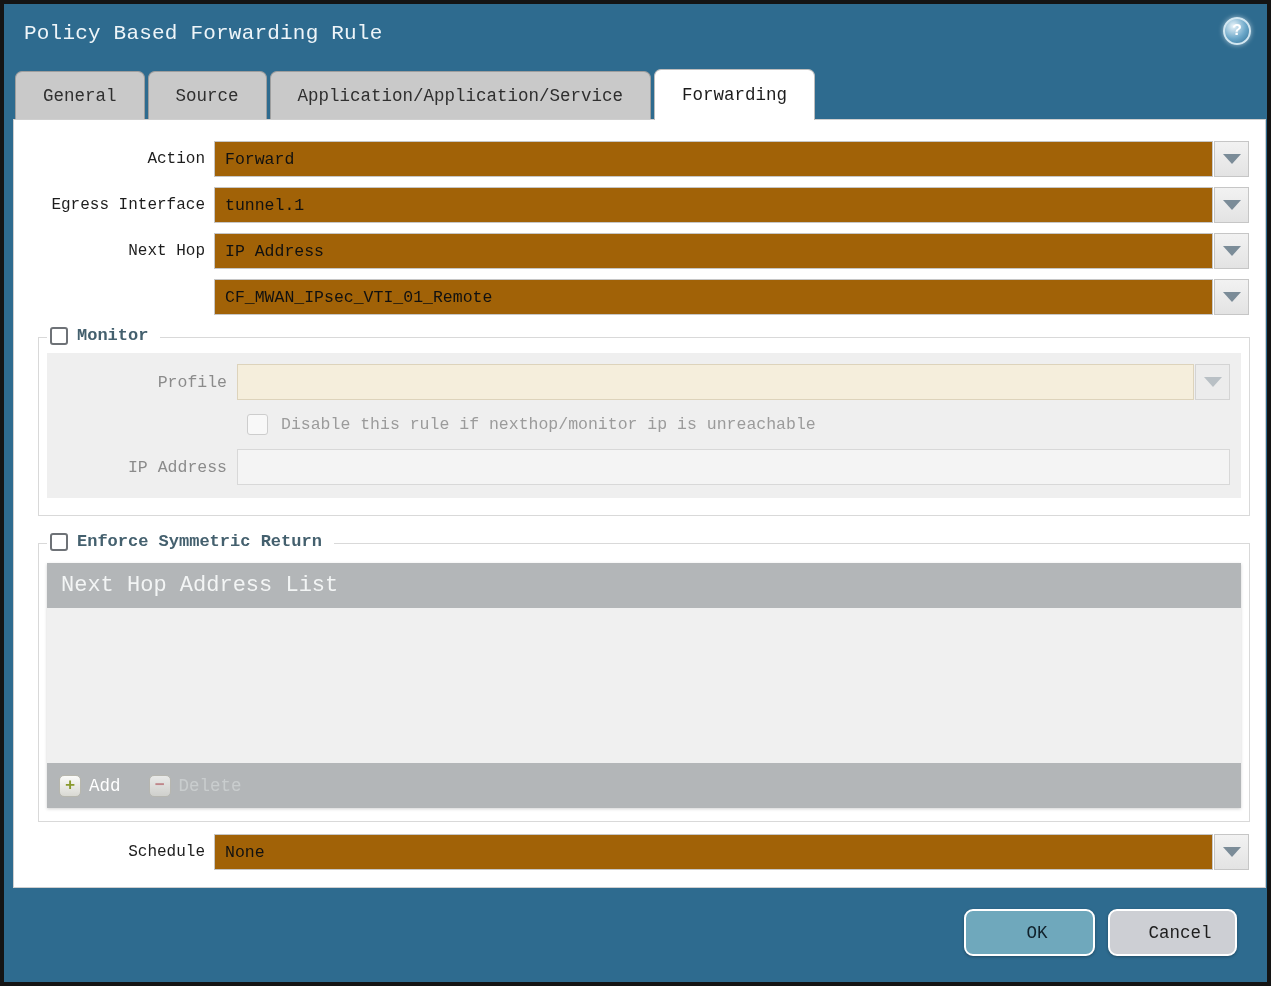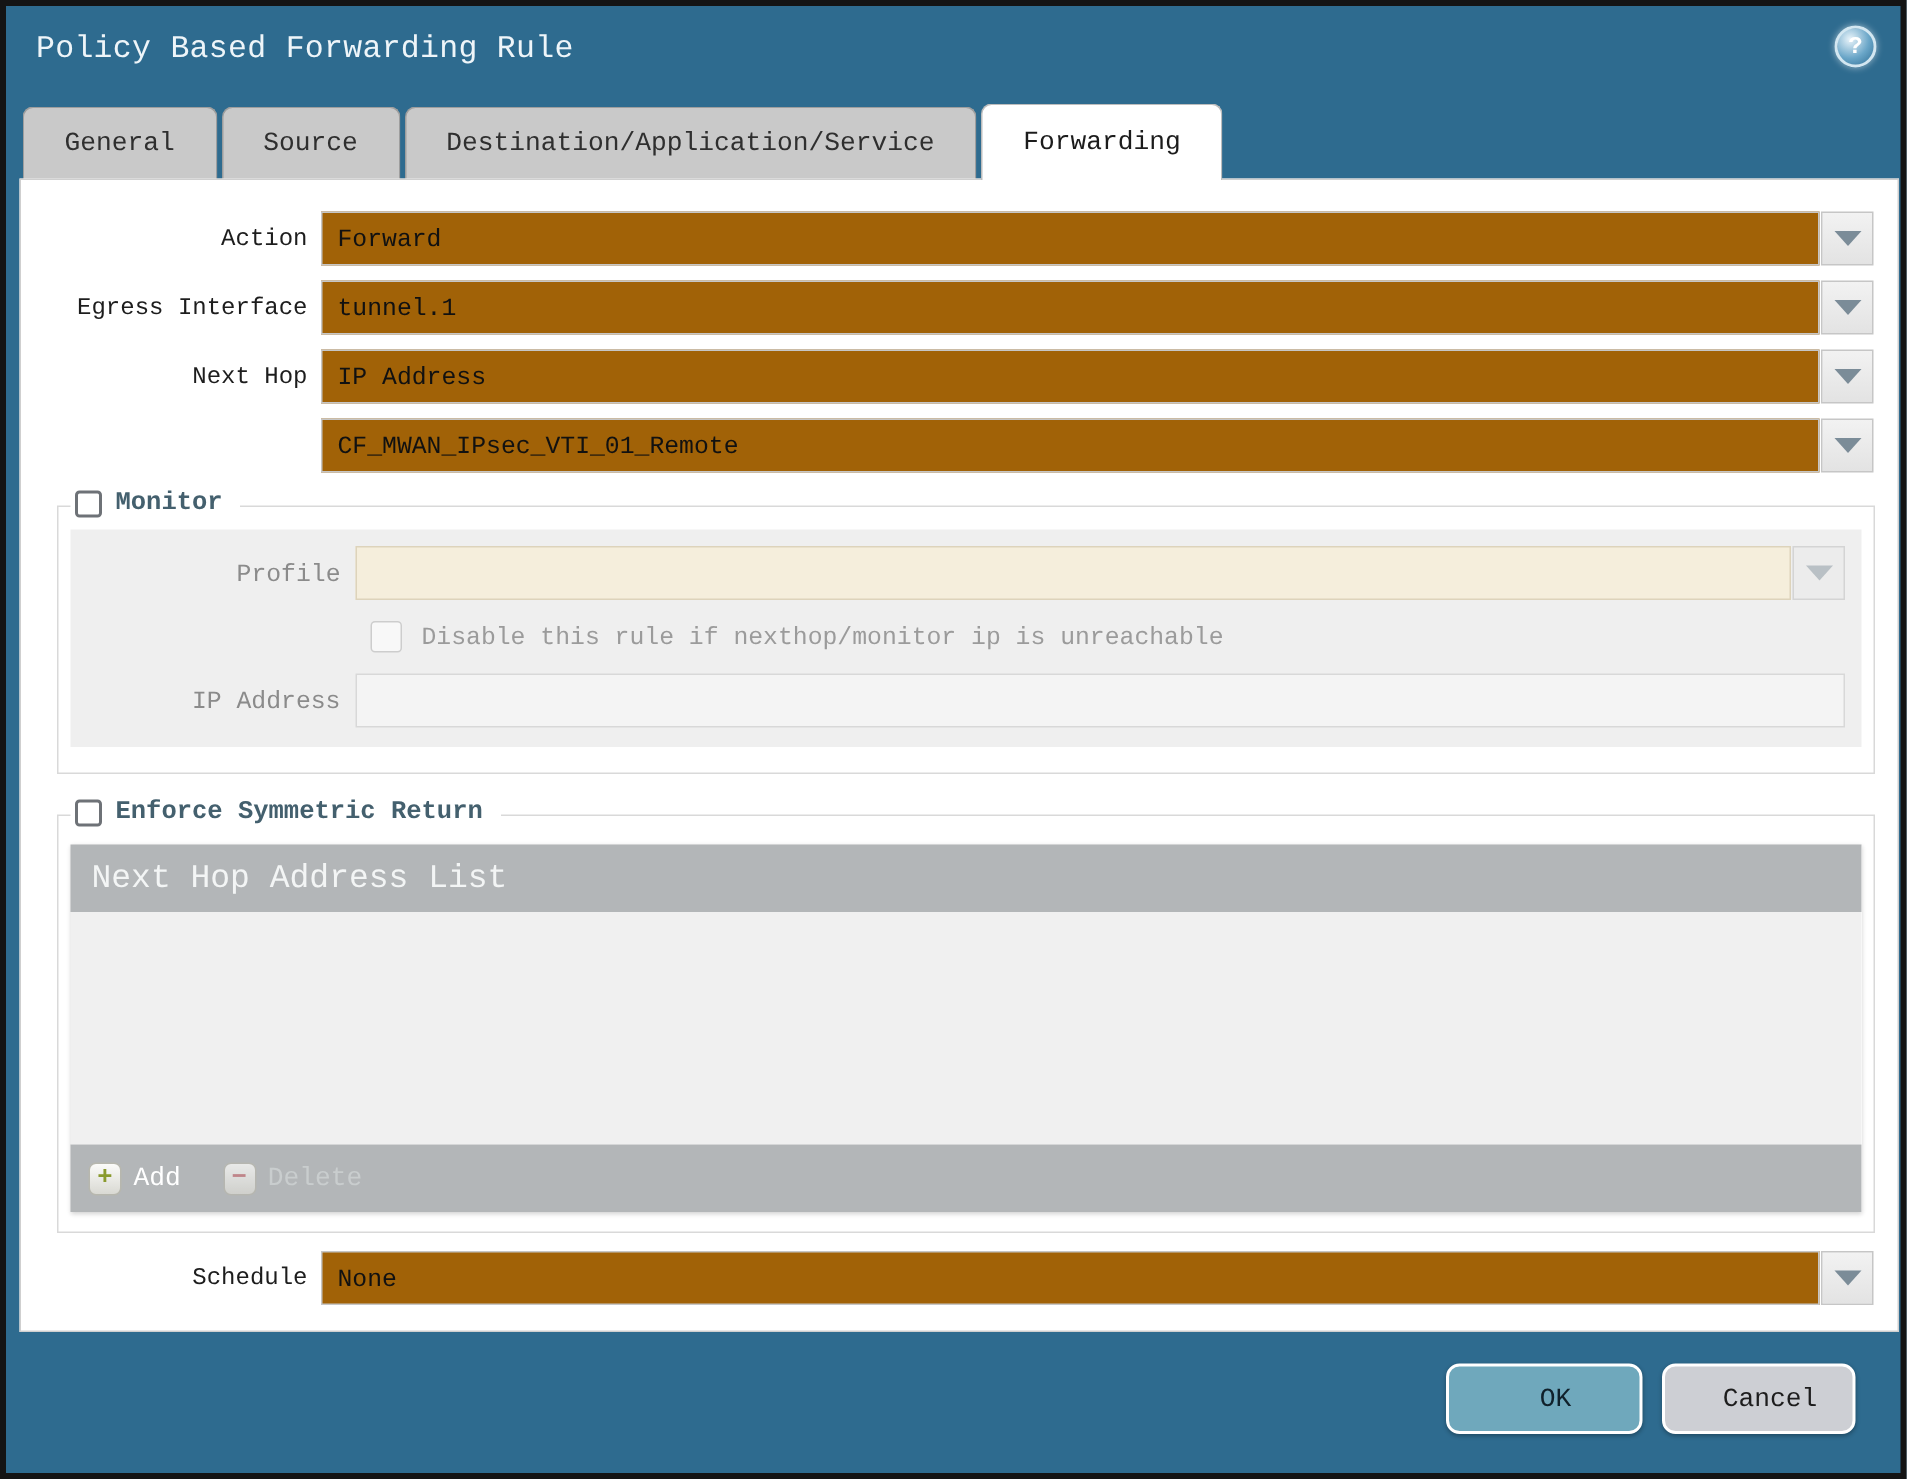--- a/index.html
+++ b/index.html
@@ -150,21 +150,21 @@
   </div>
 
   <div class="tabs">
     <div class="tab">
       <span>General</span>
     </div>
     <div class="tab">
       <span>Source</span>
     </div>
     <div class="tab">
-      <span>Destination/Application/Service</span>
+      <span>Application/Application/Service</span>
     </div>
     <div class="tab active">
       <span>Forwarding</span>
     </div>
   </div>
 
   <div class="content">
 
     <div class="form-row">
       <div class="form-label">Action</div>

